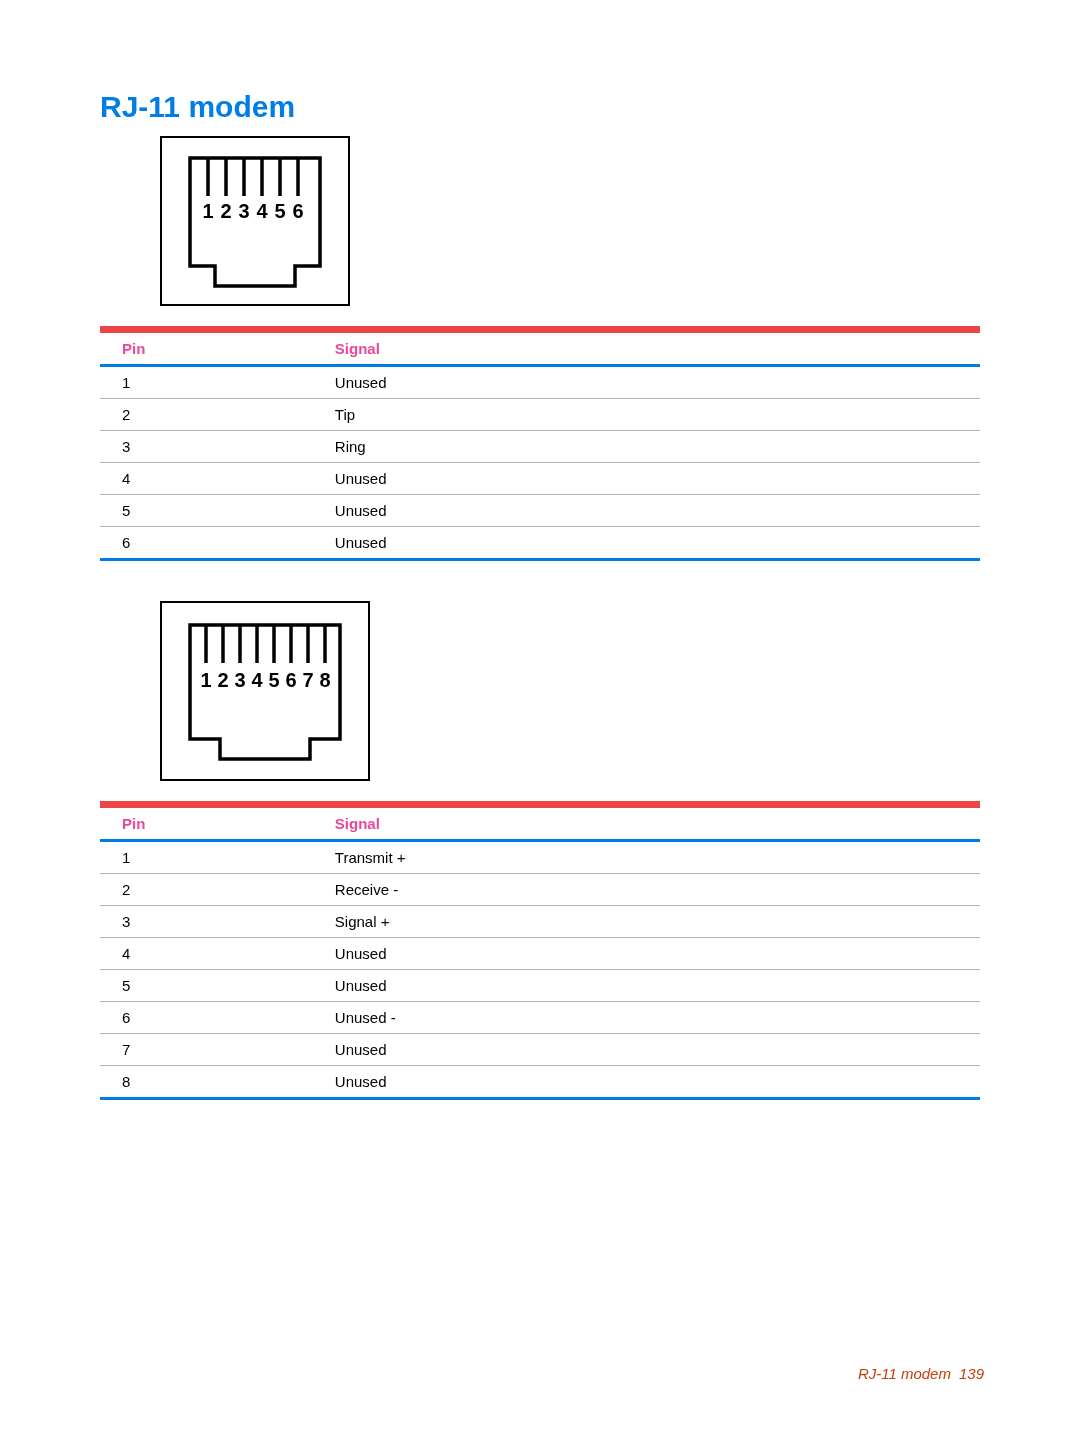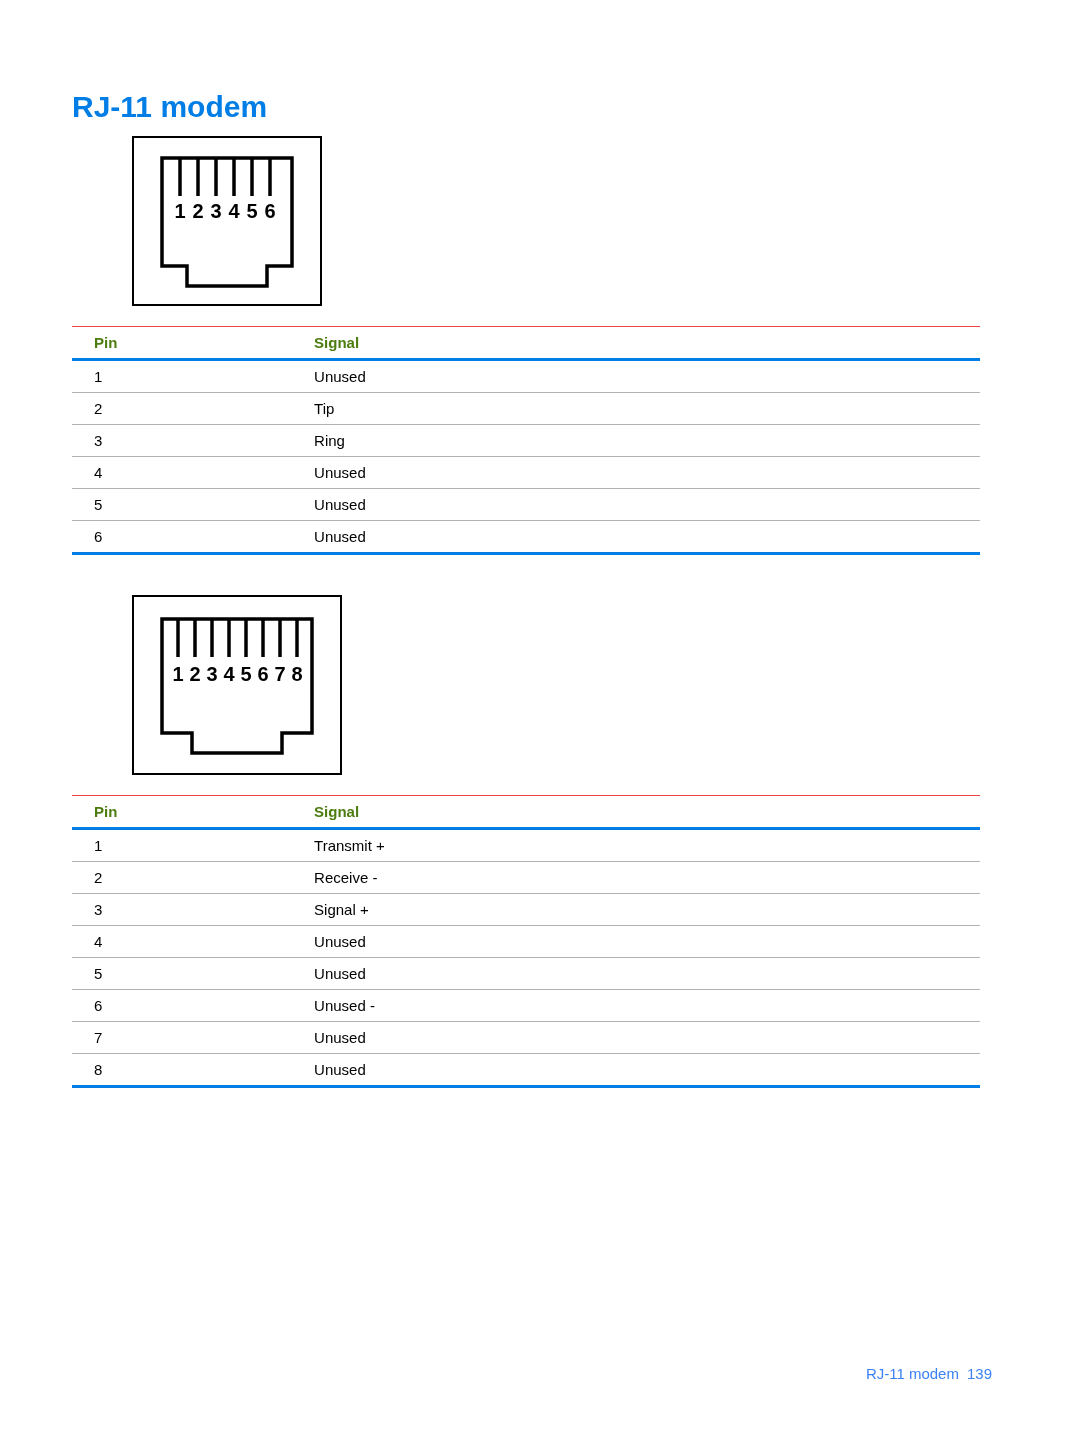--- a/index.html
+++ b/index.html
@@ -6,67 +6,68 @@
   margin: 0;
   padding: 0;
   background: #fff;
   font-family: Arial, Helvetica, sans-serif;
 }
 .page {
   width: 1080px;
   height: 1437px;
   position: relative;
   box-sizing: border-box;
-  padding: 90px 100px 0 72px;
+  padding: 90px 100px 0 100px;
 }
 h2.section-title {
   color: #007ee5;
   font-size: 30px;
   font-weight: bold;
   margin: 0 0 12px 0;
 }
 .connector-figure {
   margin: 0 0 20px 60px;
 }
 .connector-figure svg {
   display: block;
 }
 table.pinout {
   width: 100%;
   border-collapse: collapse;
   margin-bottom: 40px;
   font-size: 15px;
 }
 table.pinout thead th {
-  color: #4d7c0f;
+  color: #ec4899;
   font-weight: bold;
   text-align: left;
-  border-top: 1px solid #ef4444;
+  border-top: 7px solid #ef4444;
   border-bottom: 3px solid #007ee5;
   padding: 7px 6px;
 }
 table.pinout tbody td {
   border-bottom: 1px solid #b3b3b3;
   padding: 7px 6px;
   color: #000;
 }
 table.pinout tbody tr:last-child td {
   border-bottom: 3px solid #007ee5;
 }
 table.pinout th:first-child,
 table.pinout td:first-child {
   width: 26%;
   padding-left: 22px;
 }
 .footer {
   position: absolute;
   bottom: 55px;
-  right: 88px;
+  right: 96px;
   font-size: 15px;
-  color: #3b82f6;
+  color: #c2410c;
+  font-style: italic;
 }
 .footer .pnum {
   margin-left: 8px;
 }
 </style>
 </head>
 <body>
 
 <div class="page">
 

